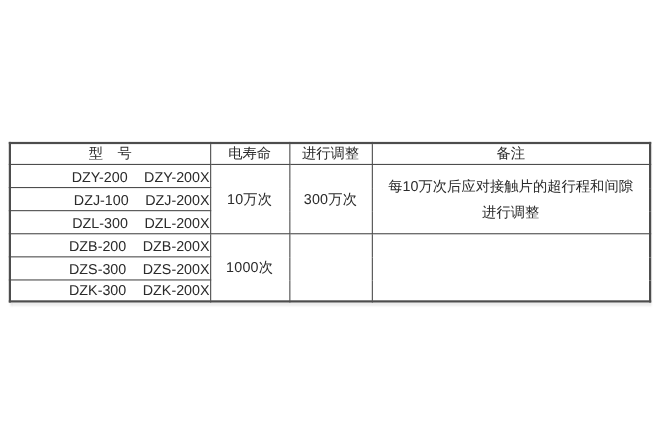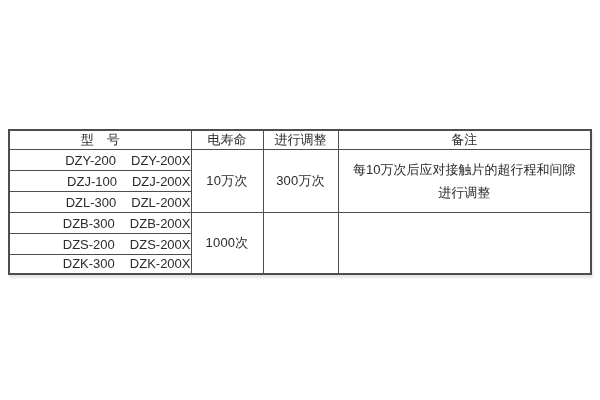--- a/index.html
+++ b/index.html
@@ -108,36 +108,36 @@
             <div class="model-pair">
               <span>DZL-300</span>
               <span>DZL-200X</span>
             </div>
           </td>
         </tr>
 
         <tr class="row">
           <td>
             <div class="model-pair">
-              <span>DZB-300</span>
+              <span>DZB-200</span>
               <span>DZB-200X</span>
             </div>
           </td>
           <td class="life-cell" rowspan="3">1000次</td>
           <td class="life-cell" rowspan="3"></td>
           <td class="remarks-cell" rowspan="3">
             <div class="remark-line"></div>
             <div class="remark-line"></div>
           </td>
         </tr>
 
         <tr class="row">
           <td>
             <div class="model-pair">
-              <span>DZS-200</span>
+              <span>DZS-300</span>
               <span>DZS-200X</span>
             </div>
           </td>
         </tr>
 
         <tr class="row">
           <td>
             <div class="model-pair">
               <span>DZK-300</span>
               <span>DZK-200X</span>

